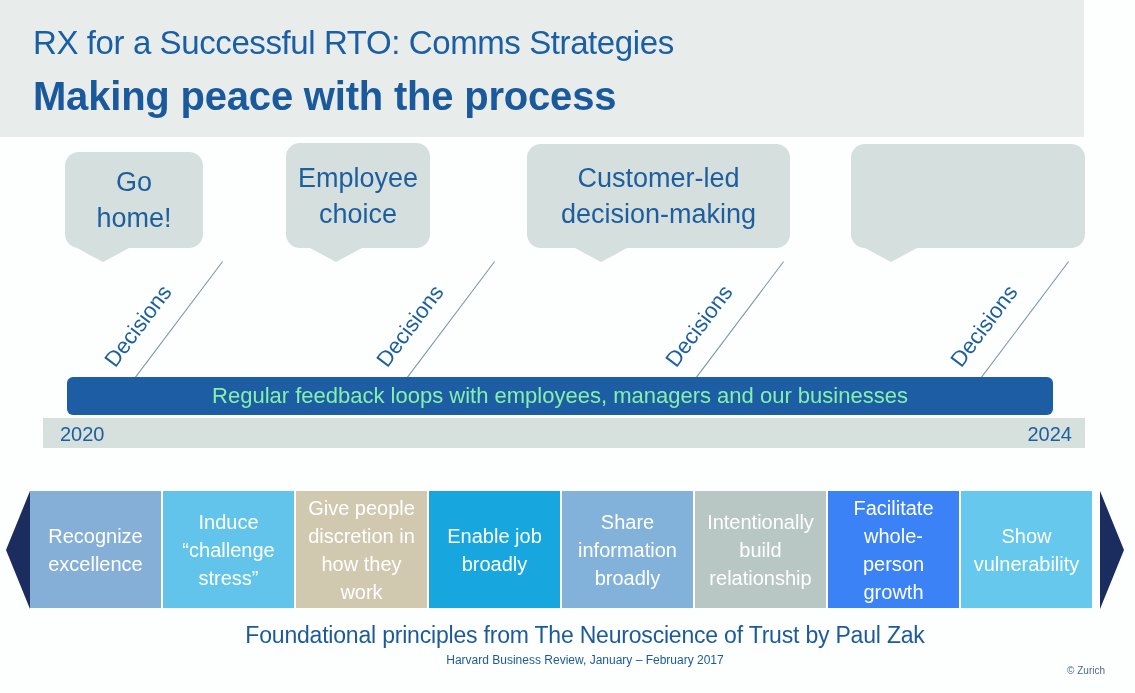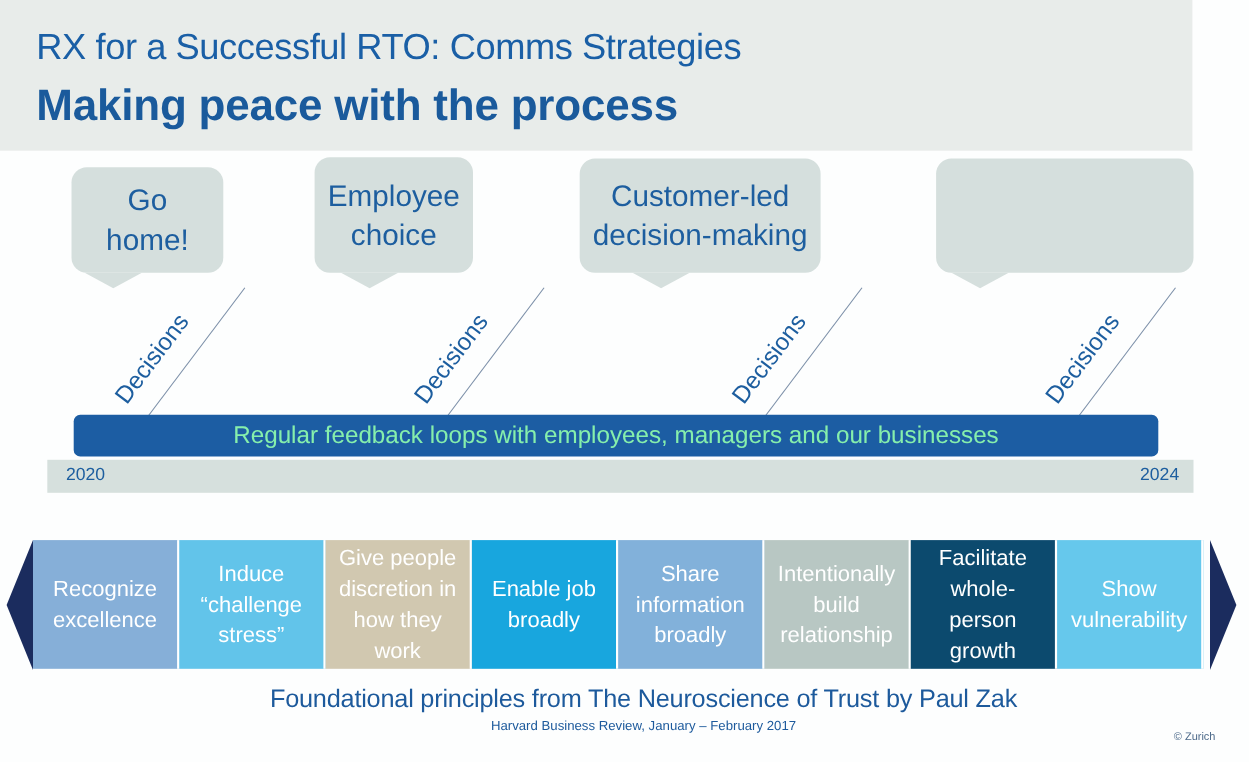--- a/index.html
+++ b/index.html
@@ -44,21 +44,21 @@
   }
   .feedback-bar {
     position: absolute; left: 67px; top: 377px; width: 986px; height: 38px;
     background: #1c5da3; border-radius: 6px;
     color: #86efac; font-size: 22px; display: flex; align-items: center; justify-content: center;
   }
   .timeline {
     position: absolute; left: 43px; top: 418px; width: 1042px; height: 30px;
     background: #d6e0dd;
   }
-  .year { position: absolute; top: 5px; font-size: 16px; color: #1d5e9f; }
+  .year { position: absolute; top: 5px; font-size: 20px; color: #1d5e9f; }
   .year.start { left: 17px; }
   .year.end { right: 13px; }
   .arrow-left {
     position: absolute; left: 6px; top: 491px; width: 0; height: 0;
     border-top: 59px solid transparent; border-bottom: 59px solid transparent;
     border-right: 24px solid #1b2c5e;
   }
   .arrow-right {
     position: absolute; left: 1100px; top: 491px; width: 0; height: 0;
     border-top: 59px solid transparent; border-bottom: 59px solid transparent;
@@ -97,21 +97,21 @@
 <div class="bubble" style="left:65px; top:152px; width:138px; height:96px;">
   <span>Go
 home!</span>
   <div class="tail" style="left:12px;"></div>
 </div>
 <div class="bubble" style="left:286px; top:143px; width:144px; height:105px;">
   <span>Employee
 choice</span>
   <div class="tail" style="left:24px;"></div>
 </div>
-<div class="bubble" style="left:527px; top:144px; width:219px; height:104px;">
+<div class="bubble" style="left:527px; top:144px; width:263px; height:104px;">
   <span>Customer-led
 decision-making</span>
   <div class="tail" style="left:48px;"></div>
 </div>
 <div class="bubble" style="left:851px; top:144px; width:234px; height:104px;">
   <div class="tail" style="left:14px;"></div>
 </div>
 
 <div class="decision" style="left:104px; top:360px;">
   <span class="dtext">Decisions</span>
@@ -162,21 +162,21 @@
   <div class="principle" style="background: rgb(130, 177, 218);">
       <span>Share
 information
 broadly</span>
     </div>
   <div class="principle" style="background: rgb(184, 199, 195);">
       <span>Intentionally
 build
 relationship</span>
     </div>
-  <div class="principle" style="background: #0c4a6e;">
+  <div class="principle" style="background: #3b82f6;">
       <span>Facilitate
 whole-
 person
 growth</span>
     </div>
   <div class="principle" style="background: rgb(102, 200, 236);">
       <span>Show
 vulnerability</span>
     </div>
 </div>

